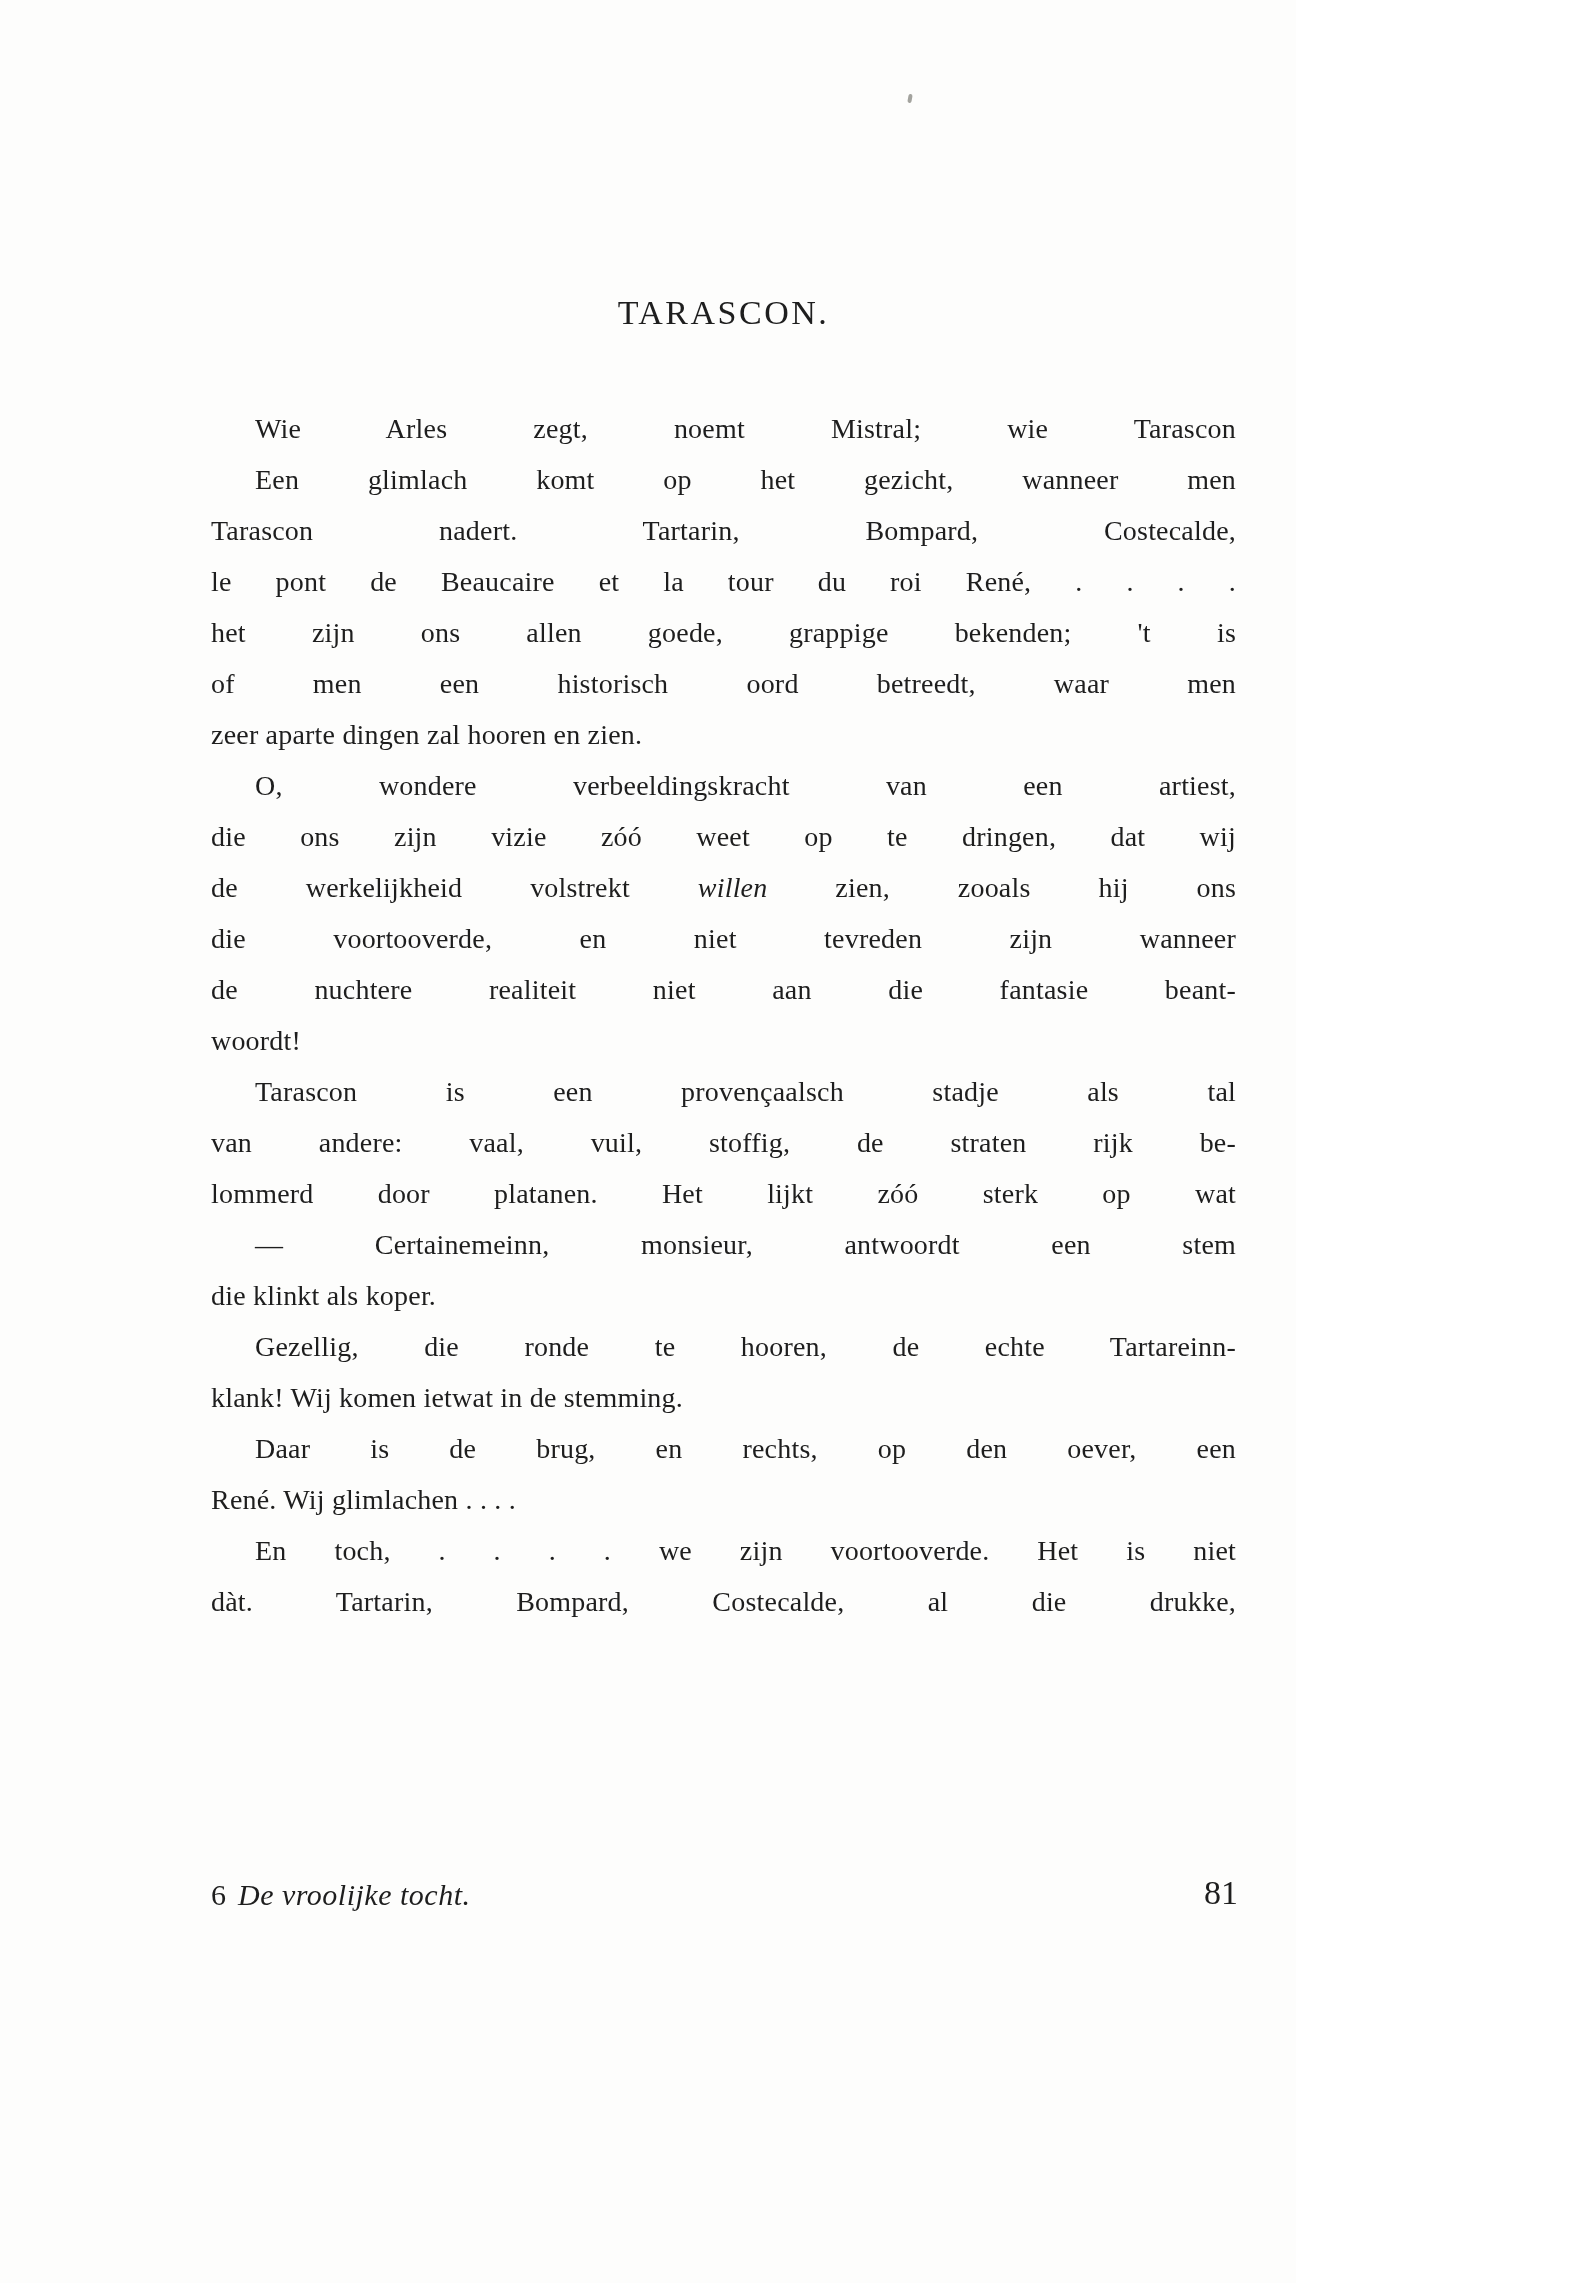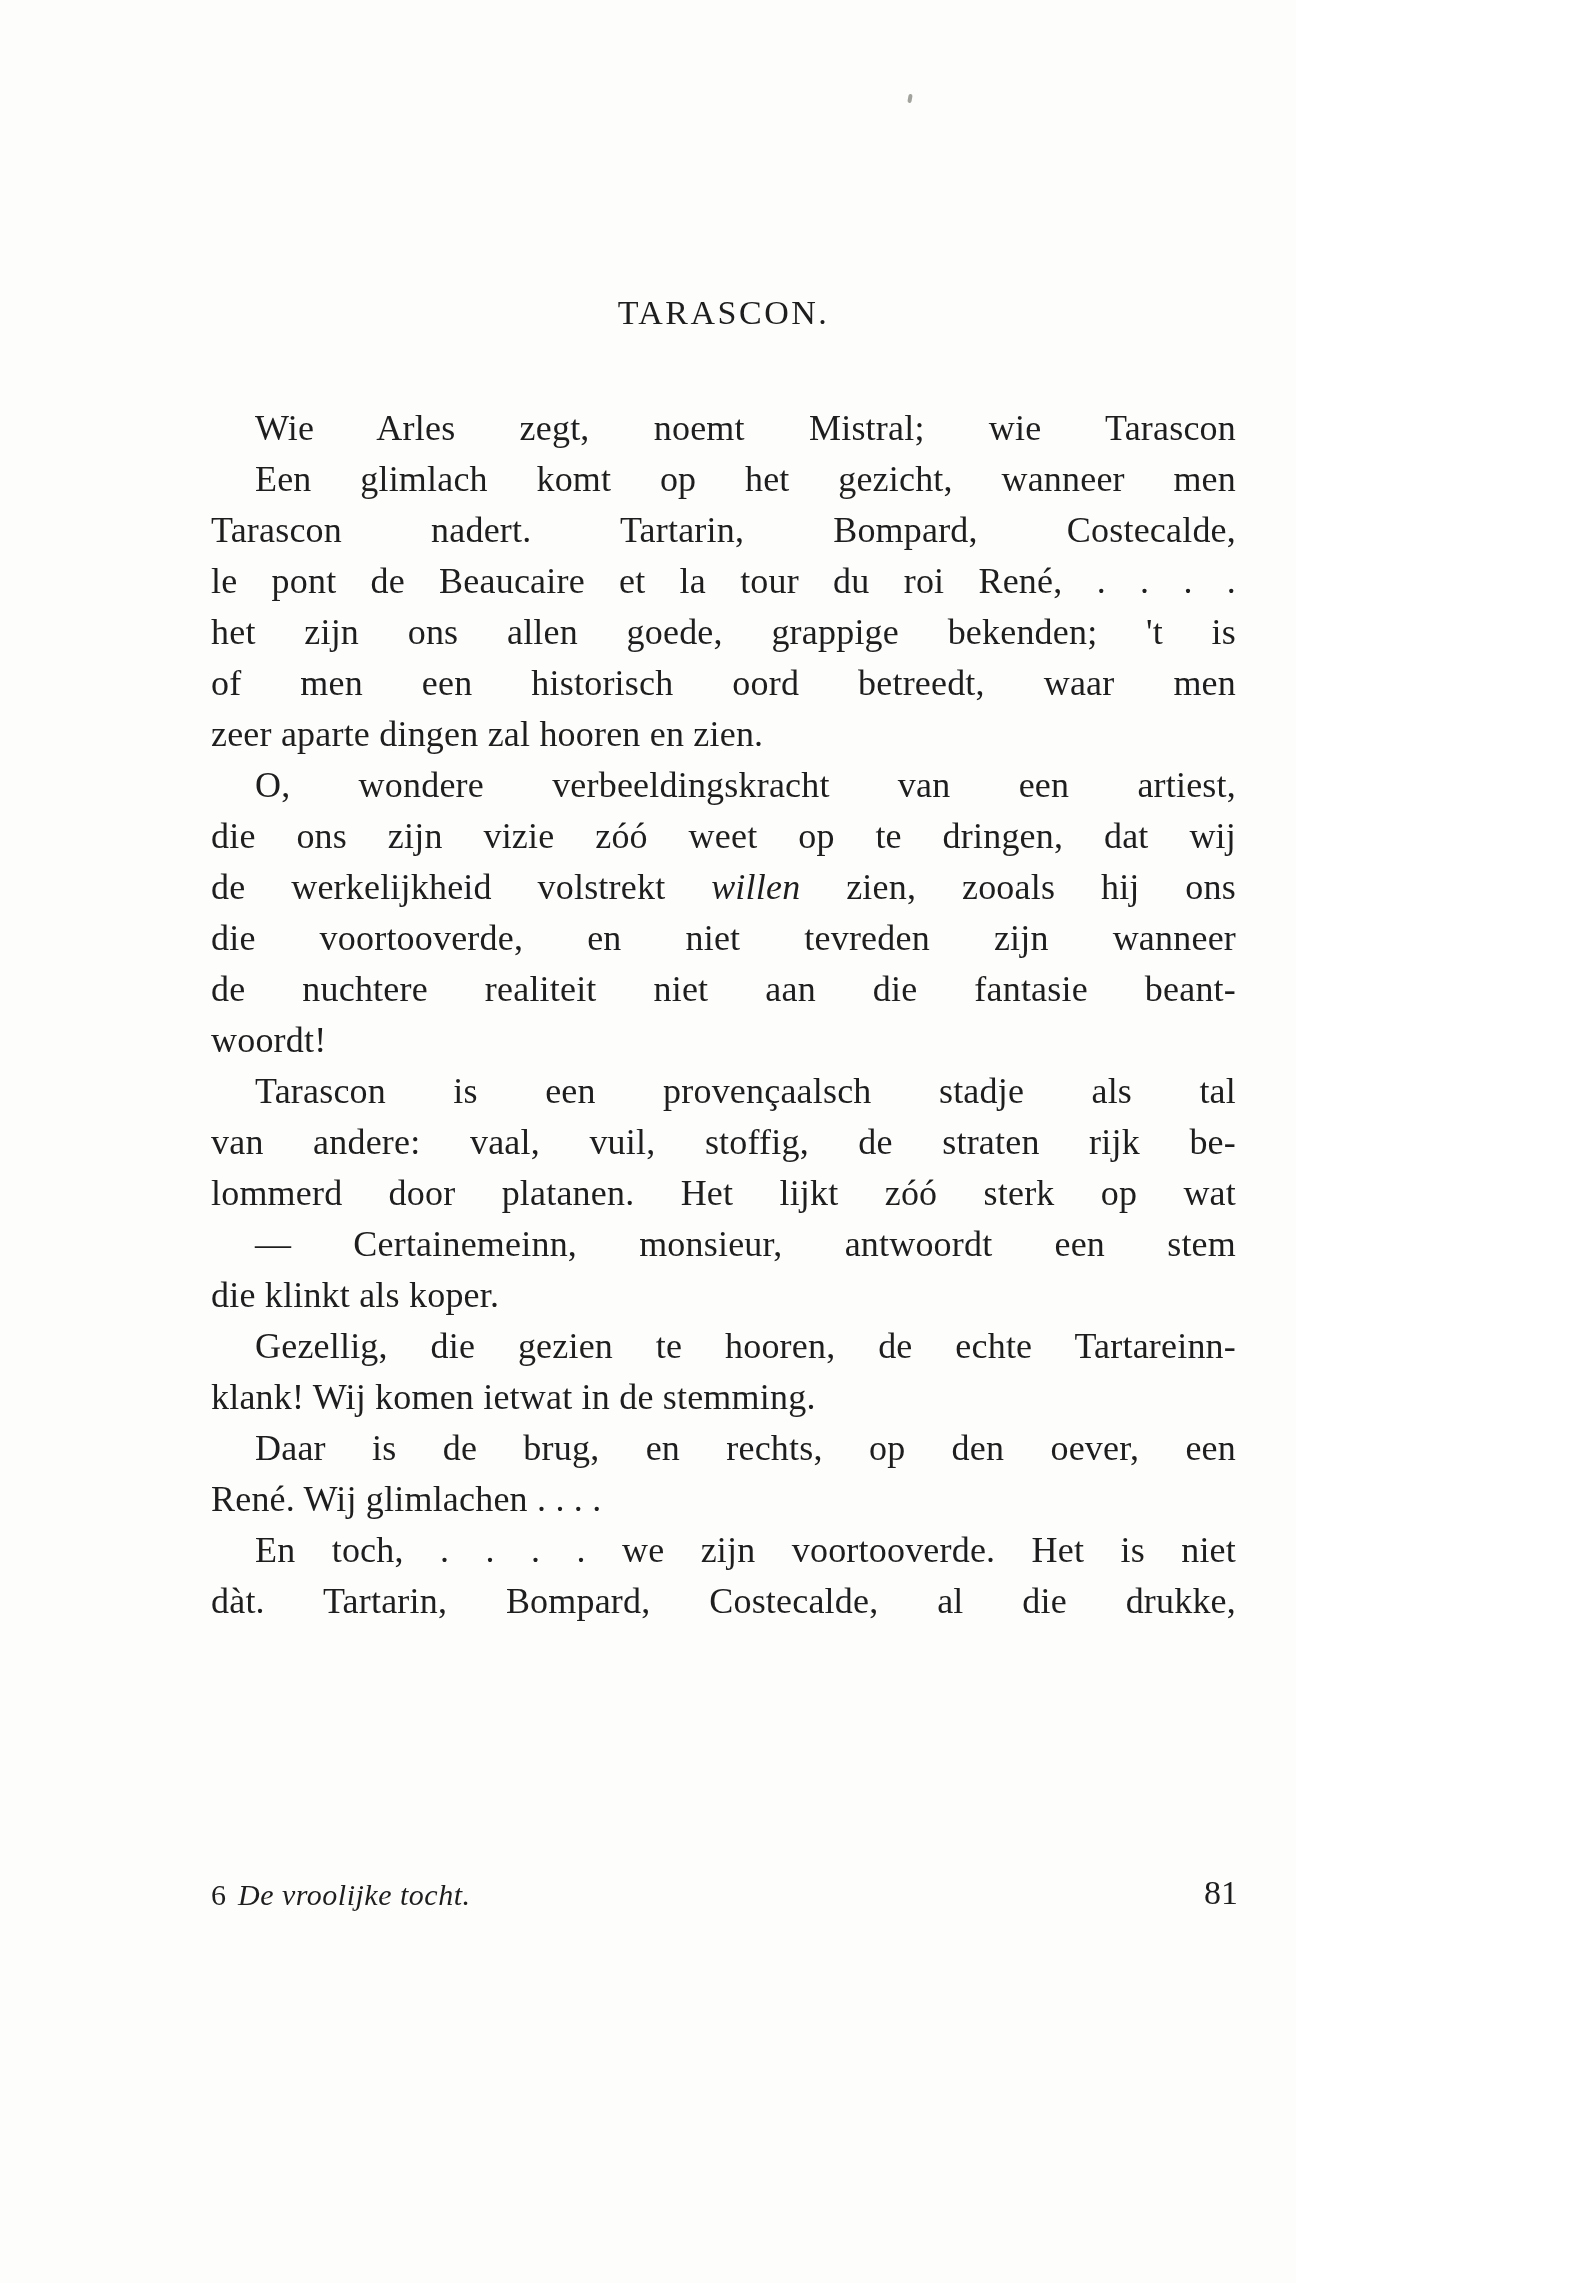--- a/index.html
+++ b/index.html
@@ -35,21 +35,21 @@
     font-size: 34px;
     font-weight: normal;
     text-align: center;
     letter-spacing: 2.5px;
   }
   .body {
     position: absolute;
     top: 403px;
     left: 211px;
     width: 1025px;
-    font-size: 36px;
+    font-size: 28px;
     line-height: 51px;
     letter-spacing: 0.2px;
   }
   .line {
     text-align: justify;
     text-align-last: justify;
   }
   .line.first {
     text-indent: 44px;
   }
@@ -112,21 +112,21 @@
       <div>
         <div class="line first">Tarascon is een provençaalsch stadje als tal</div>
         <div class="line">van andere: vaal, vuil, stoffig, de straten rijk be-</div>
         <div class="line">lommerd door platanen. Het lijkt zóó sterk op wat</div>
       </div>
       <div>
         <div class="line first">— Certainemeinn, monsieur, antwoordt een stem</div>
         <div class="line lastline">die klinkt als koper.</div>
       </div>
       <div>
-        <div class="line first">Gezellig, die gezien te hooren, de echte Tartareinn-</div>
+        <div class="line first">Gezellig, die ronde te hooren, de echte Tartareinn-</div>
         <div class="line lastline">klank! Wij komen ietwat in de stemming.</div>
       </div>
       <div>
         <div class="line first">Daar is de brug, en rechts, op den oever, een</div>
         <div class="line lastline">René. Wij glimlachen . . . .</div>
       </div>
       <div>
         <div class="line first">En toch, . . . . we zijn voortooverde. Het is niet</div>
         <div class="line">dàt. Tartarin, Bompard, Costecalde, al die drukke,</div>
       </div>

